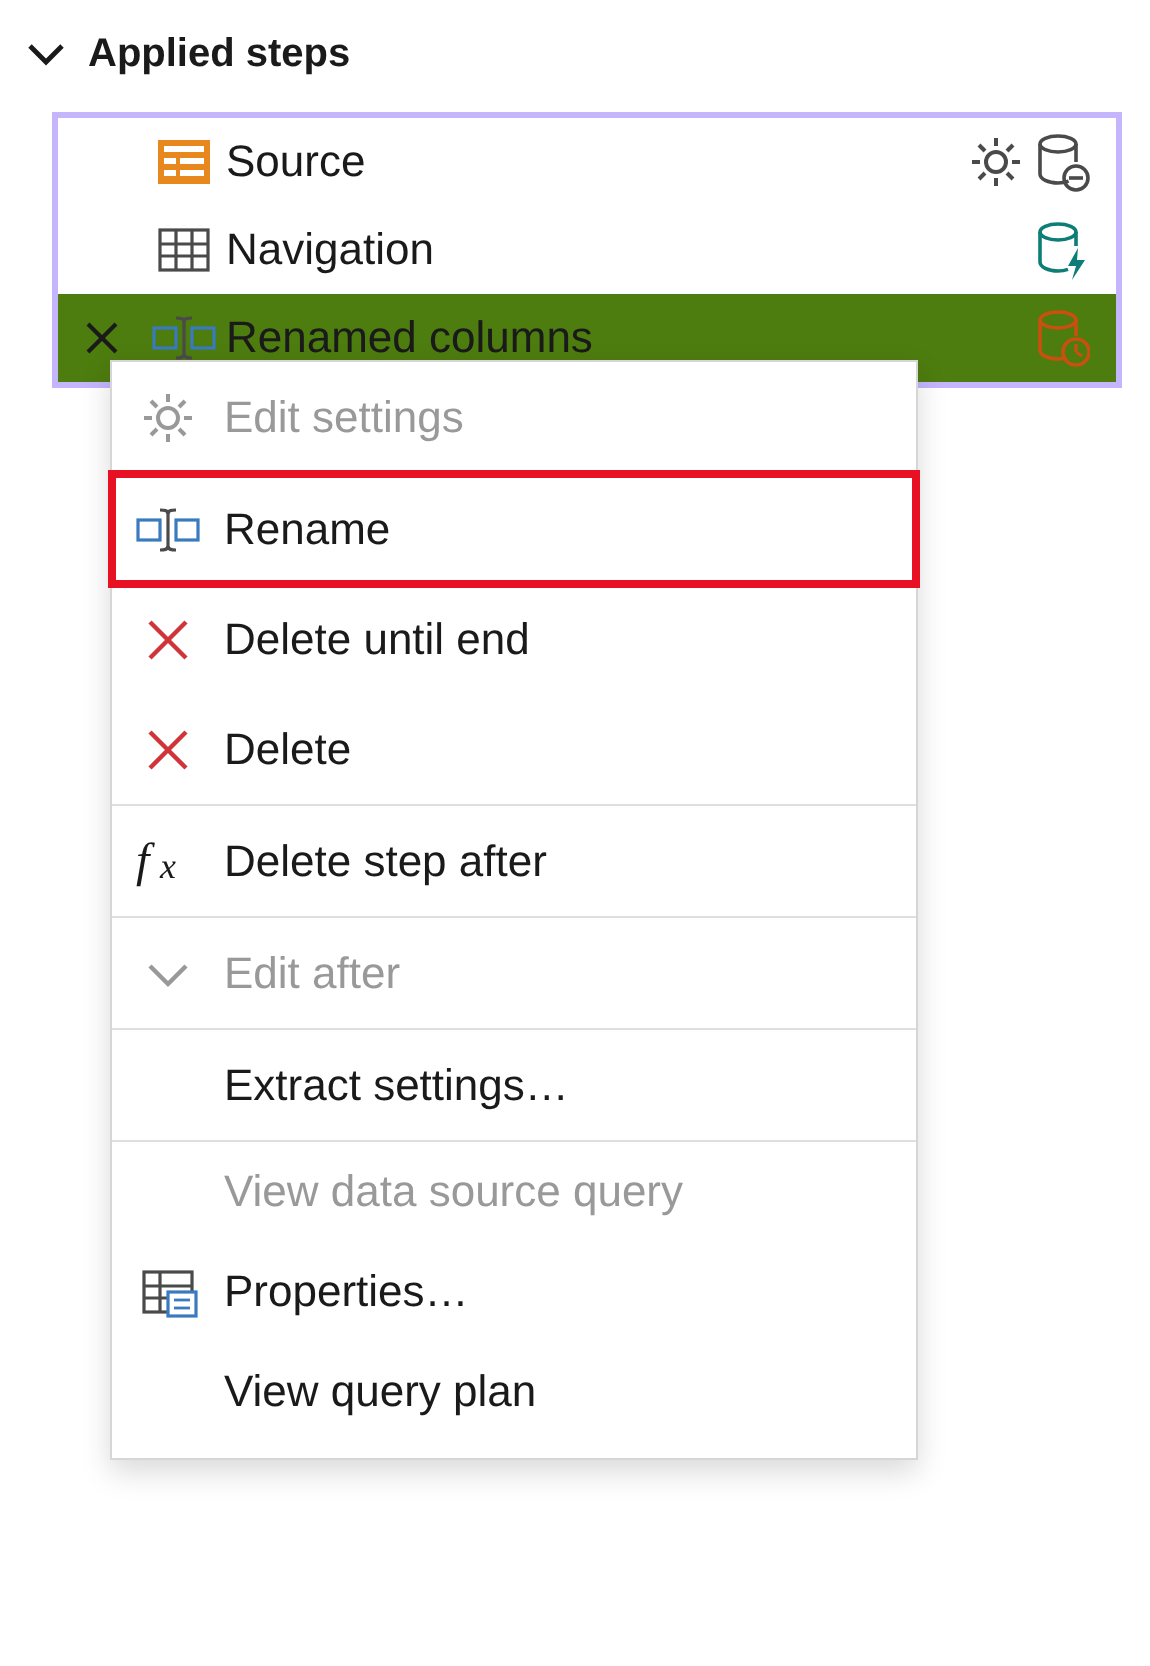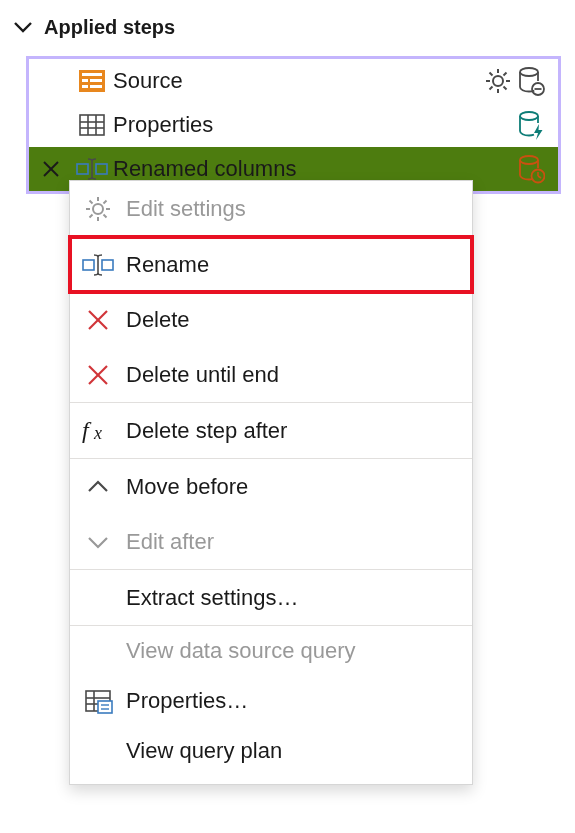--- a/index.html
+++ b/index.html
@@ -36,21 +36,21 @@
     .step .label { flex: 1; padding-left: 2px; }
     .step .right { display: flex; align-items: center; gap: 4px; padding-right: 6px; }
     .step.selected { background: #4d7c0f; }
     .step .bar { width: 3px; height: 100%; }
     .step .bar.grey { background: #b3b0ad; }
     .step .bar.teal { background: #0d7d77; }
     .step .bar.orange { background: #ca5010; }
 
     .ctx-menu {
       position: absolute;
-      left: 69px;
+      left: 55px;
       top: 180px;
       width: 404px;
       background: #fff;
       border: 1px solid #d6d6d6;
       box-shadow: 0 6px 14px rgba(0,0,0,0.15);
       padding-bottom: 8px;
     }
     .ctx-item {
       display: flex;
       align-items: center;
@@ -129,21 +129,21 @@
     <div class="x-cell"></div>
     <div class="icon-cell">
       <svg width="30" height="30" viewBox="0 0 30 30">
         <rect x="3" y="5" width="24" height="20" fill="none" stroke="#4a4a4a" stroke-width="1.6"></rect>
         <line x1="3" y1="12" x2="27" y2="12" stroke="#4a4a4a" stroke-width="1.6"></line>
         <line x1="3" y1="18" x2="27" y2="18" stroke="#4a4a4a" stroke-width="1.6"></line>
         <line x1="11" y1="5" x2="11" y2="25" stroke="#4a4a4a" stroke-width="1.6"></line>
         <line x1="19" y1="5" x2="19" y2="25" stroke="#4a4a4a" stroke-width="1.6"></line>
       </svg>
     </div>
-    <div class="label">Properties</div>
+    <div class="label">Navigation</div>
     <div class="right">
       <span>
         <svg width="28" height="32" viewBox="0 0 28 32">
           <ellipse cx="12" cy="7" rx="9" ry="4" fill="none" stroke="#0d7d77" stroke-width="1.8"></ellipse>
           <path d="M3 7 L3 22 C3 24.5 7 26.5 12 26.5 C14 26.5 15.5 26.2 17 25.7" fill="none" stroke="#0d7d77" stroke-width="1.8"></path>
           <path d="M21 7 L21 14" fill="none" stroke="#0d7d77" stroke-width="1.8"></path>
           <polygon points="22,15 17,24 21,24 19,31 25.5,21 21.5,21" fill="#0d7d77"></polygon>
         </svg>
       </span>
       <div class="bar teal"></div>
@@ -222,55 +222,47 @@
     <div class="label">Rename</div>
   </div>
 
   <div class="ctx-item">
     <div class="ctx-icon-cell">
       <svg width="26" height="26" viewBox="0 0 26 26">
           <line x1="4" y1="4" x2="22" y2="22" stroke="#d13438" stroke-width="2.2"></line>
           <line x1="22" y1="4" x2="4" y2="22" stroke="#d13438" stroke-width="2.2"></line>
         </svg>
     </div>
-    <div class="label">Delete</div>
+    <div class="label">Delete until end</div>
   </div>
 
   <div class="ctx-item">
     <div class="ctx-icon-cell">
       <svg width="26" height="26" viewBox="0 0 26 26">
           <line x1="4" y1="4" x2="22" y2="22" stroke="#d13438" stroke-width="2.2"></line>
           <line x1="22" y1="4" x2="4" y2="22" stroke="#d13438" stroke-width="2.2"></line>
         </svg>
     </div>
-    <div class="label">Delete until end</div>
+    <div class="label">Delete</div>
   </div>
 
   <div class="ctx-sep"></div>
 
   <div class="ctx-item">
     <div class="ctx-icon-cell">
       <svg width="34" height="26" viewBox="0 0 34 26">
         <text x="1" y="20" font-family="'Times New Roman', serif" font-style="italic" font-size="24" fill="#1a1a1a">f</text>
         <text x="13" y="21" font-family="'Times New Roman', serif" font-style="italic" font-size="18" fill="#1a1a1a">x</text>
       </svg>
     </div>
     <div class="label">Delete step after</div>
   </div>
 
   <div class="ctx-sep"></div>
 
-  <div class="ctx-item">
-    <div class="ctx-icon-cell">
-      <svg width="26" height="26" viewBox="0 0 26 26">
-          <polyline points="4,17 13,8 22,17" fill="none" stroke="#4a4a4a" stroke-width="2.2"></polyline>
-        </svg>
-    </div>
-    <div class="label">Move before</div>
-  </div>
 
   <div class="ctx-item disabled">
     <div class="ctx-icon-cell">
       <svg width="26" height="26" viewBox="0 0 26 26">
           <polyline points="4,9 13,18 22,9" fill="none" stroke="#999" stroke-width="2.2"></polyline>
         </svg>
     </div>
     <div class="label">Edit after</div>
   </div>
 

